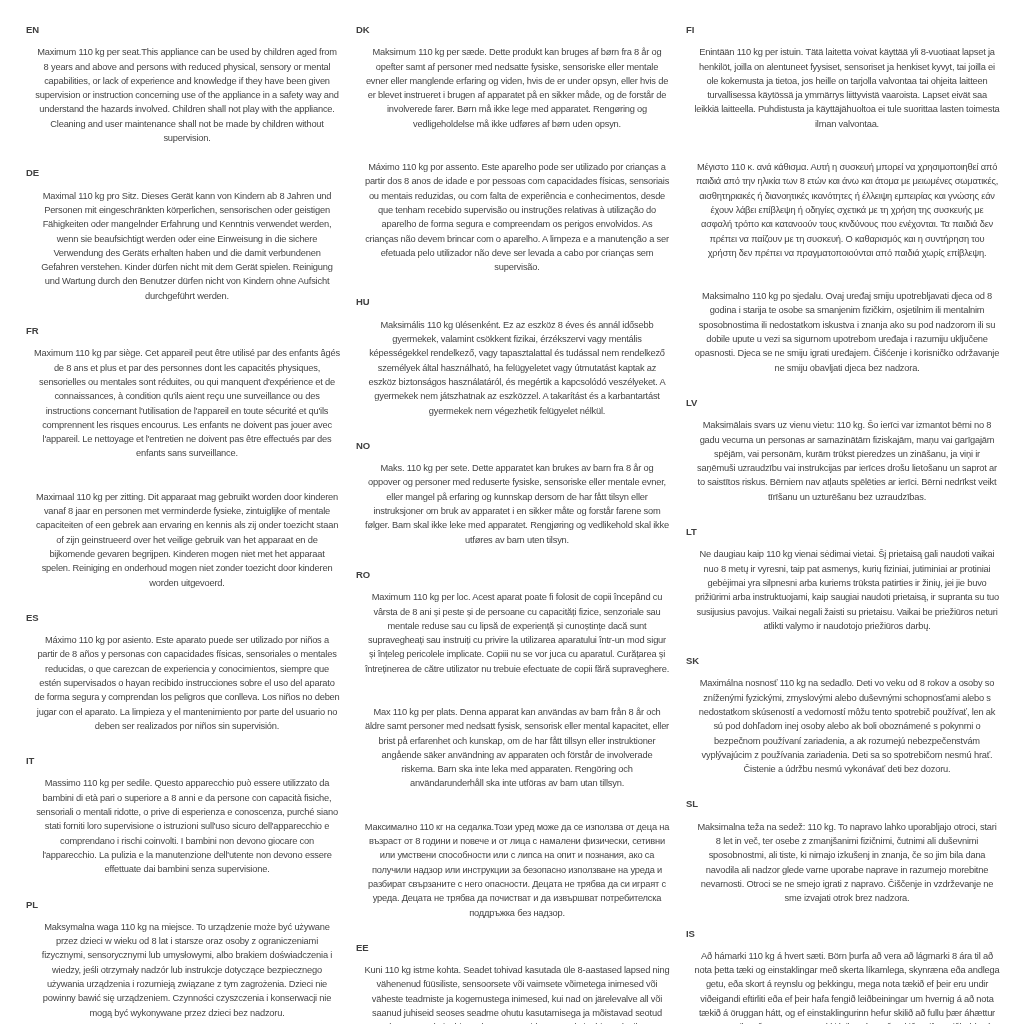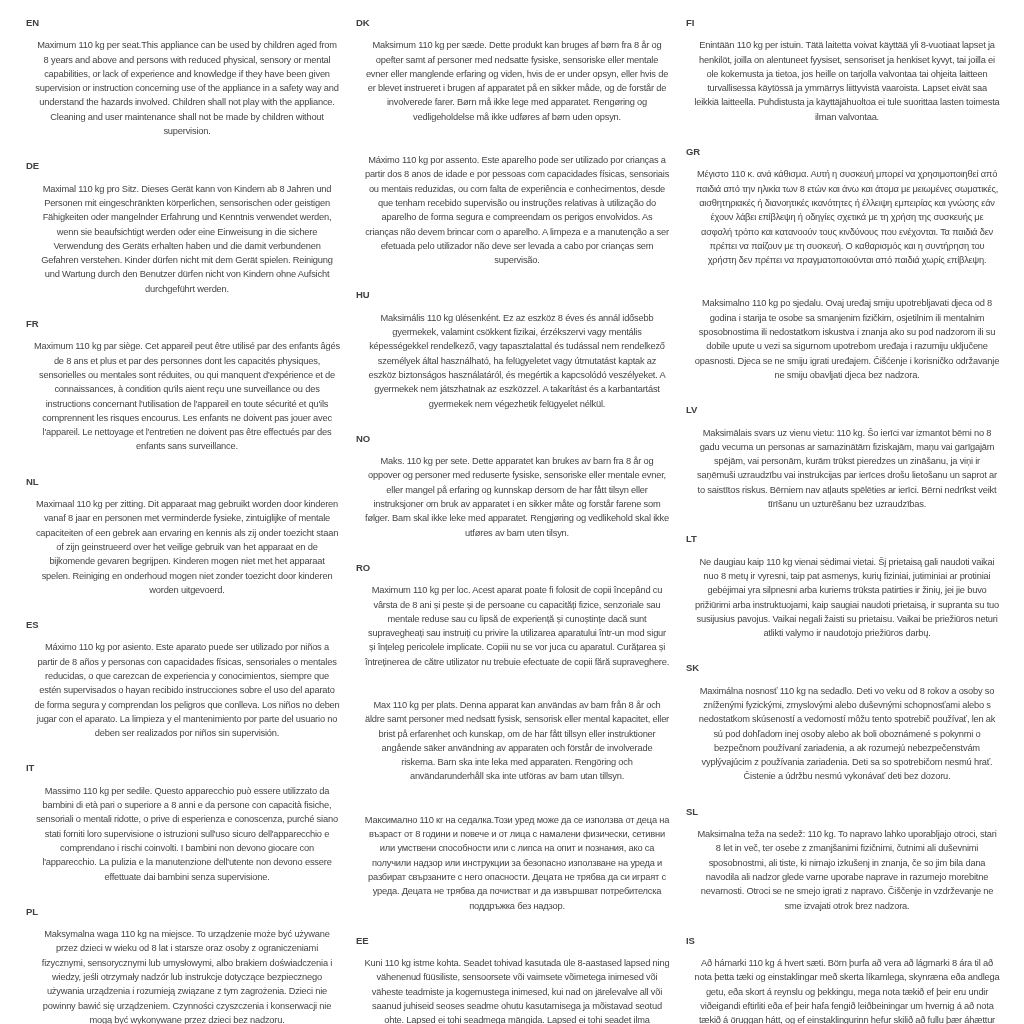--- a/index.html
+++ b/index.html
@@ -11,21 +11,21 @@
     width: 1024px;
     height: 1024px;
     overflow: hidden;
     font-family: "Liberation Sans", sans-serif;
     color: #454545;
   }
   .page {
     box-sizing: border-box;
     width: 1024px;
     height: 1024px;
-    padding: 16px 16px 0 26px;
+    padding: 23px 16px 0 26px;
     display: flex;
     gap: 8px;
     background: #ffffff;
   }
   .col {
     flex: 0 0 322px;
     width: 322px;
     display: flex;
     flex-direction: column;
     gap: 13px;
@@ -59,21 +59,20 @@
     </div>
     <div class="sec">
       <div class="lang">DE</div>
       <p class="txt">Maximal 110 kg pro Sitz. Dieses Gerät kann von Kindern ab 8 Jahren und Personen mit eingeschränkten körperlichen, sensorischen oder geistigen Fähigkeiten oder mangelnder Erfahrung und Kenntnis verwendet werden, wenn sie beaufsichtigt werden oder eine Einweisung in die sichere Verwendung des Geräts erhalten haben und die damit verbundenen Gefahren verstehen. Kinder dürfen nicht mit dem Gerät spielen. Reinigung und Wartung durch den Benutzer dürfen nicht von Kindern ohne Aufsicht durchgeführt werden.</p>
     </div>
     <div class="sec">
       <div class="lang">FR</div>
       <p class="txt">Maximum 110 kg par siège. Cet appareil peut être utilisé par des enfants âgés de 8 ans et plus et par des personnes dont les capacités physiques, sensorielles ou mentales sont réduites, ou qui manquent d'expérience et de connaissances, à condition qu'ils aient reçu une surveillance ou des instructions concernant l'utilisation de l'appareil en toute sécurité et qu'ils comprennent les risques encourus. Les enfants ne doivent pas jouer avec l'appareil. Le nettoyage et l'entretien ne doivent pas être effectués par des enfants sans surveillance.</p>
     </div>
     <div class="sec">
-      <div class="lang">NL</div>
       <p class="txt">Maximaal 110 kg per zitting. Dit apparaat mag gebruikt worden door kinderen vanaf 8 jaar en personen met verminderde fysieke, zintuiglijke of mentale capaciteiten of een gebrek aan ervaring en kennis als zij onder toezicht staan of zijn geinstrueerd over het veilige gebruik van het apparaat en de bijkomende gevaren begrijpen. Kinderen mogen niet met het apparaat spelen. Reiniging en onderhoud mogen niet zonder toezicht door kinderen worden uitgevoerd.</p>
     </div>
     <div class="sec">
       <div class="lang">ES</div>
       <p class="txt">Máximo 110 kg por asiento. Este aparato puede ser utilizado por niños a partir de 8 años y personas con capacidades físicas, sensoriales o mentales reducidas, o que carezcan de experiencia y conocimientos, siempre que estén supervisados o hayan recibido instrucciones sobre el uso del aparato de forma segura y comprendan los peligros que conlleva. Los niños no deben jugar con el aparato. La limpieza y el mantenimiento por parte del usuario no deben ser realizados por niños sin supervisión.</p>
     </div>
     <div class="sec">
       <div class="lang">IT</div>
       <p class="txt">Massimo 110 kg per sedile. Questo apparecchio può essere utilizzato da bambini di età pari o superiore a 8 anni e da persone con capacità fisiche, sensoriali o mentali ridotte, o prive di esperienza e conoscenza, purché siano stati forniti loro supervisione o istruzioni sull'uso sicuro dell'apparecchio e comprendano i rischi coinvolti. I bambini non devono giocare con l'apparecchio. La pulizia e la manutenzione dell'utente non devono essere effettuate dai bambini senza supervisione.</p>
     </div>
@@ -117,21 +116,20 @@
       <p class="txt">Kuni 110 kg istme kohta. Seadet tohivad kasutada üle 8-aastased lapsed ning vähenenud füüsiliste, sensoorsete või vaimsete võimetega inimesed või väheste teadmiste ja kogemustega inimesed, kui nad on järelevalve all või saanud juhiseid seoses seadme ohutu kasutamisega ja mõistavad seotud ohte. Lapsed ei tohi seadmega mängida. Lapsed ei tohi seadet ilma järelevalveta puhastada ja hooldada.</p>
     </div>
   </div>
 
   <div class="col">
     <div class="sec">
       <div class="lang">FI</div>
       <p class="txt">Enintään 110 kg per istuin. Tätä laitetta voivat käyttää yli 8-vuotiaat lapset ja henkilöt, joilla on alentuneet fyysiset, sensoriset ja henkiset kyvyt, tai joilla ei ole kokemusta ja tietoa, jos heille on tarjolla valvontaa tai ohjeita laitteen turvallisessa käytössä ja ymmärrys liittyvistä vaaroista. Lapset eivät saa leikkiä laitteella. Puhdistusta ja käyttäjähuoltoa ei tule suorittaa lasten toimesta ilman valvontaa.</p>
     </div>
     <div class="sec">
-      <div class="lang">GR</div>
       <p class="txt">Μέγιστο 110 κ. ανά κάθισμα. Αυτή η συσκευή μπορεί να χρησιμοποιηθεί από παιδιά από την ηλικία των 8 ετών και άνω και άτομα με μειωμένες σωματικές, αισθητηριακές ή διανοητικές ικανότητες ή έλλειψη εμπειρίας και γνώσης εάν έχουν λάβει επίβλεψη ή οδηγίες σχετικά με τη χρήση της συσκευής με ασφαλή τρόπο και κατανοούν τους κινδύνους που ενέχονται. Τα παιδιά δεν πρέπει να παίζουν με τη συσκευή. Ο καθαρισμός και η συντήρηση του χρήστη δεν πρέπει να πραγματοποιούνται από παιδιά χωρίς επίβλεψη.</p>
     </div>
     <div class="sec">
       <p class="txt">Maksimalno 110 kg po sjedalu. Ovaj uređaj smiju upotrebljavati djeca od 8 godina i starija te osobe sa smanjenim fizičkim, osjetilnim ili mentalnim sposobnostima ili nedostatkom iskustva i znanja ako su pod nadzorom ili su dobile upute u vezi sa sigurnom upotrebom uređaja i razumiju uključene opasnosti. Djeca se ne smiju igrati uređajem. Čišćenje i korisničko održavanje ne smiju obavljati djeca bez nadzora.</p>
     </div>
     <div class="sec">
       <div class="lang">LV</div>
       <p class="txt">Maksimālais svars uz vienu vietu: 110 kg. Šo ierīci var izmantot bērni no 8 gadu vecuma un personas ar samazinātām fiziskajām, maņu vai garīgajām spējām, vai personām, kurām trūkst pieredzes un zināšanu, ja viņi ir saņēmuši uzraudzību vai instrukcijas par ierīces drošu lietošanu un saprot ar to saistītos riskus. Bērniem nav atļauts spēlēties ar ierīci. Bērni nedrīkst veikt tīrīšanu un uzturēšanu bez uzraudzības.</p>
     </div>
     <div class="sec">

